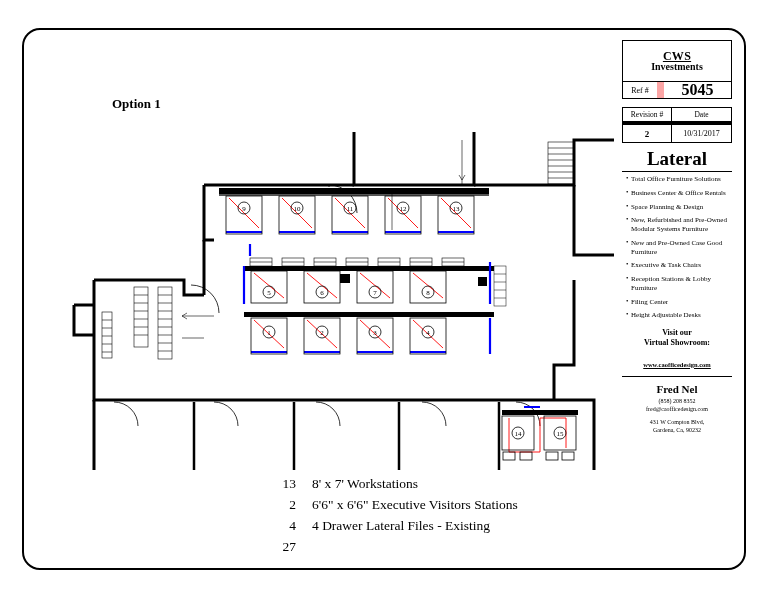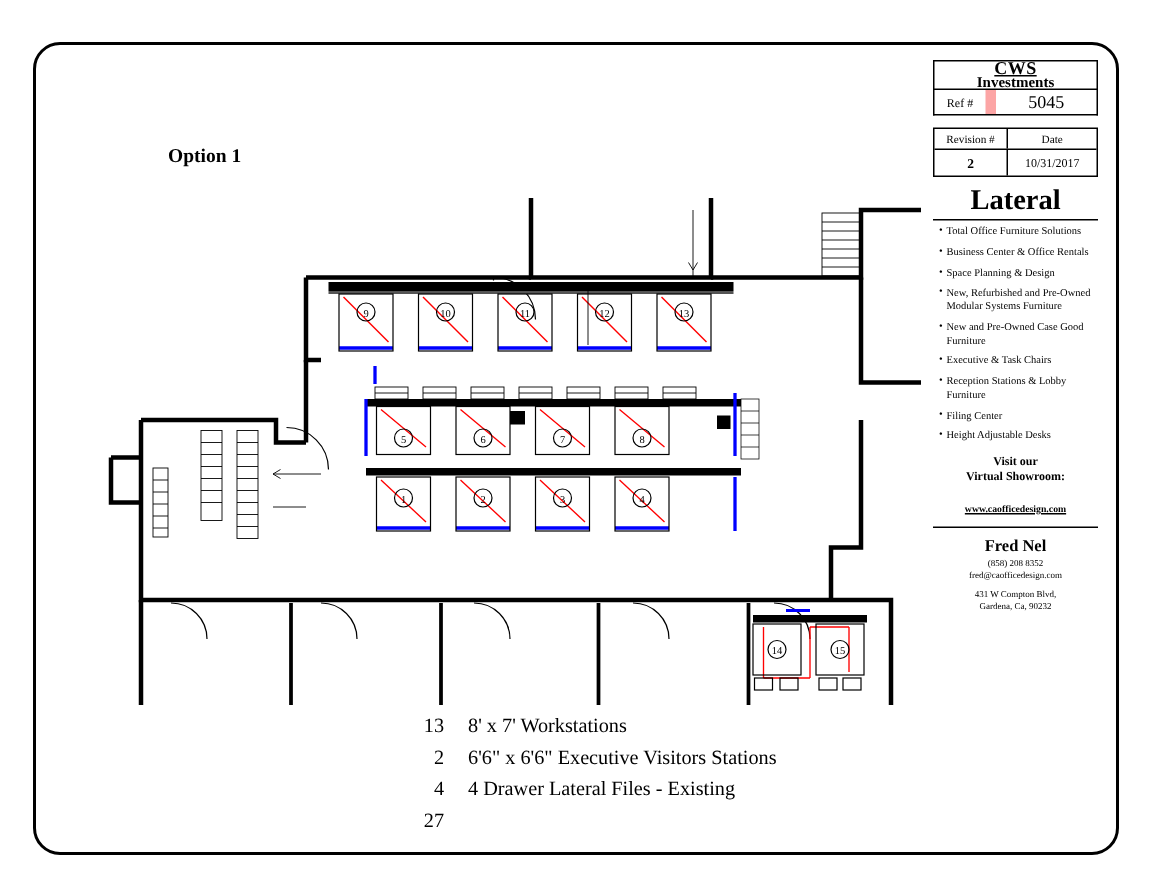--- a/index.html
+++ b/index.html
@@ -33,21 +33,21 @@
     top: 10px;
     width: 110px;
     height: 516px;
     box-sizing: border-box;
   }
   .tb-box {
     border: 1px solid #000;
     box-sizing: border-box;
   }
   .tb-logo {
-    height: 20px;
+    height: 42px;
     display: flex;
     flex-direction: column;
     align-items: center;
     justify-content: center;
     line-height: 1.0;
   }
   .tb-logo .l1 {
     font-weight: bold;
     font-size: 12px;
     letter-spacing: .3px;
@@ -66,30 +66,30 @@
   .tb-ref .rlabel {
     width: 34px;
     font-size: 8px;
     display: flex;
     align-items: center;
     justify-content: center;
     border-right: 7px solid #fca5a5;
   }
   .tb-ref .rvalue {
     flex: 1;
-    font-size: 12px;
-    font-weight: normal;
+    font-size: 16px;
+    font-weight: bold;
     display: flex;
     align-items: center;
     justify-content: center;
   }
   .tb-gap { height: 8px; }
   .tb-rev {
     display: flex;
-    border-bottom: 1px solid #000000;
+    border-bottom: 4px solid #000000;
     text-align: right;
   }
   .tb-rev > div {
     font-size: 7.5px;
     height: 13px;
     display: flex;
     align-items: center;
     justify-content: center;
   }
   .tb-rev .c1 { width: 48px; border-right: 1px solid #000; }

